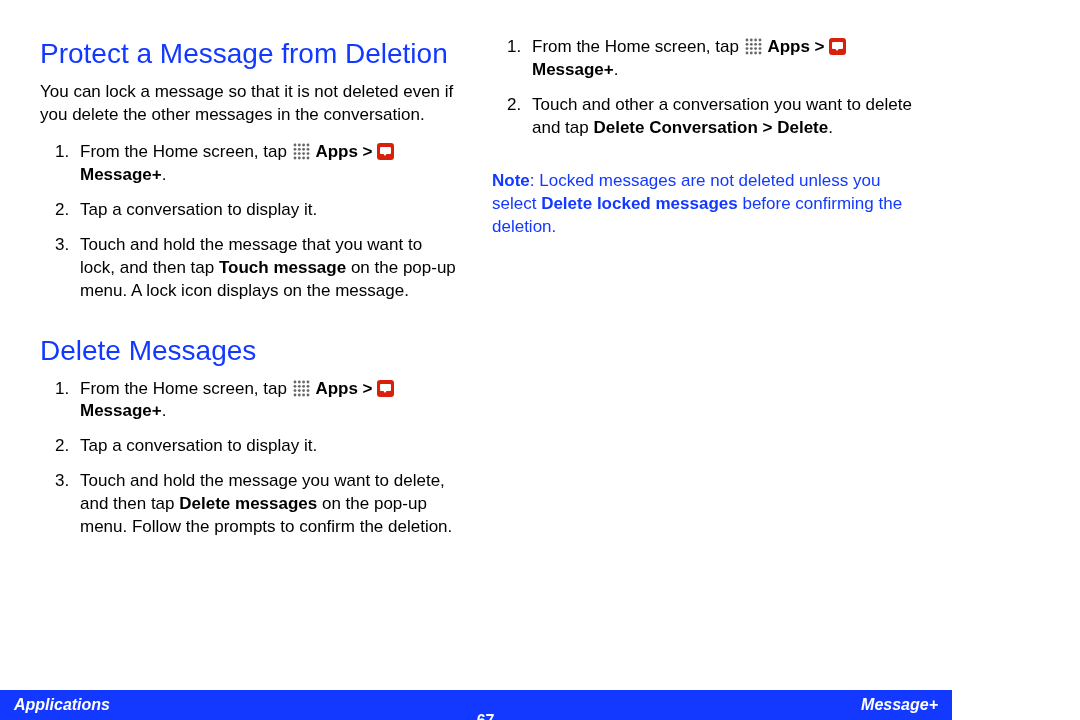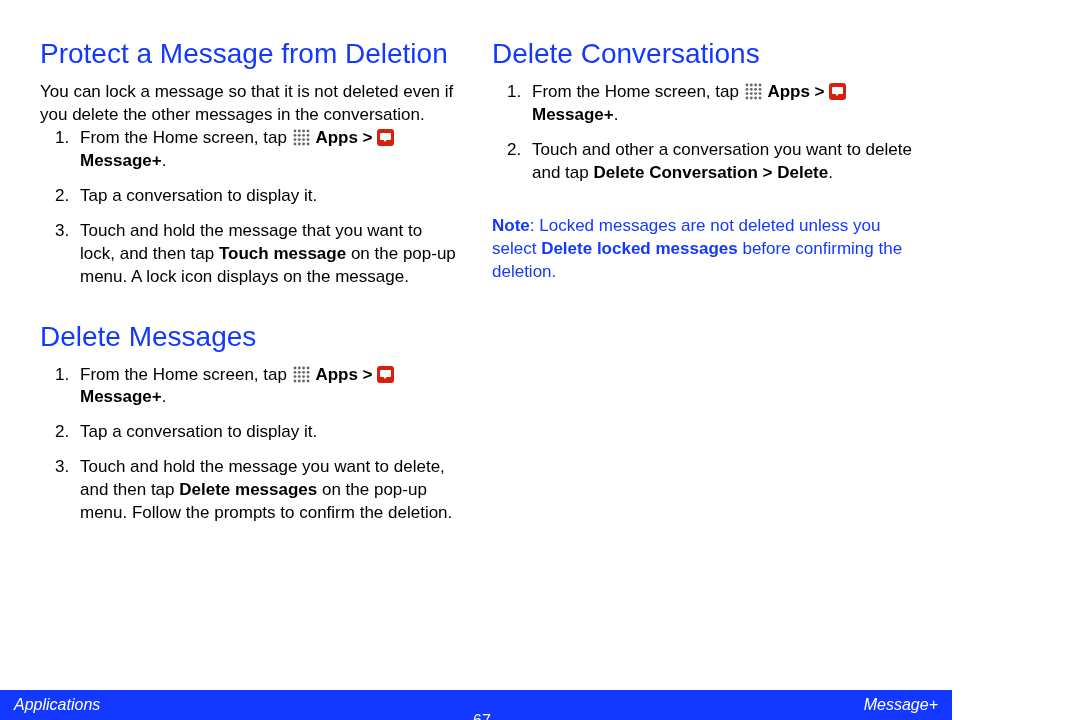--- a/index.html
+++ b/index.html
@@ -23,21 +23,21 @@
     font-size: 28px;
     font-weight: 400;
     line-height: 1.25;
     margin-bottom: 10px;
   }
   p, li {
     font-size: 17px;
     line-height: 1.35;
     color: #000;
   }
-  .intro { }
+  .intro { margin-bottom: 14px; }
   ol {
     padding-left: 34px;
     margin-bottom: 30px;
   }
   ol li {
     padding-left: 6px;
     margin-bottom: 12px;
   }
   .note {
     color: #1338ff;
@@ -82,20 +82,21 @@
   .footer {
     height: 30px;
     background: #1338ff;
     color: #fff;
     display: flex;
     align-items: center;
     justify-content: space-between;
     padding: 0 14px;
     font-size: 16px;
     font-style: italic;
+    font-weight: bold;
   }
   .footer .center { font-style: normal; margin-top: 31px; }
 </style>
 </head>
 <body>
 
 <div class="page">
   <div class="content">
 
     <div class="col">
@@ -162,21 +163,20 @@
         <li>Tap a conversation to display it.</li>
         <li>
           <span>Touch and hold the message you want to delete, and then tap </span><strong>Delete messages</strong><span> on the pop-up menu. Follow the prompts to confirm the deletion.</span>
         </li>
       </ol>
 
     </div>
 
     <div class="col">
 
-      <h2>Delete Conversations</h2>
       <ol>
         <li>
           <span>From the Home screen, tap </span><span class="icon-apps"><svg viewBox="0 0 17 17">
                 <g fill="#666">
                   <circle cx="2" cy="2" r="1.4"></circle>
                   <circle cx="6.3" cy="2" r="1.4"></circle>
                   <circle cx="10.6" cy="2" r="1.4"></circle>
                   <circle cx="15" cy="2" r="1.4"></circle>
                   <circle cx="2" cy="6.3" r="1.4"></circle>
                   <circle cx="6.3" cy="6.3" r="1.4"></circle>

